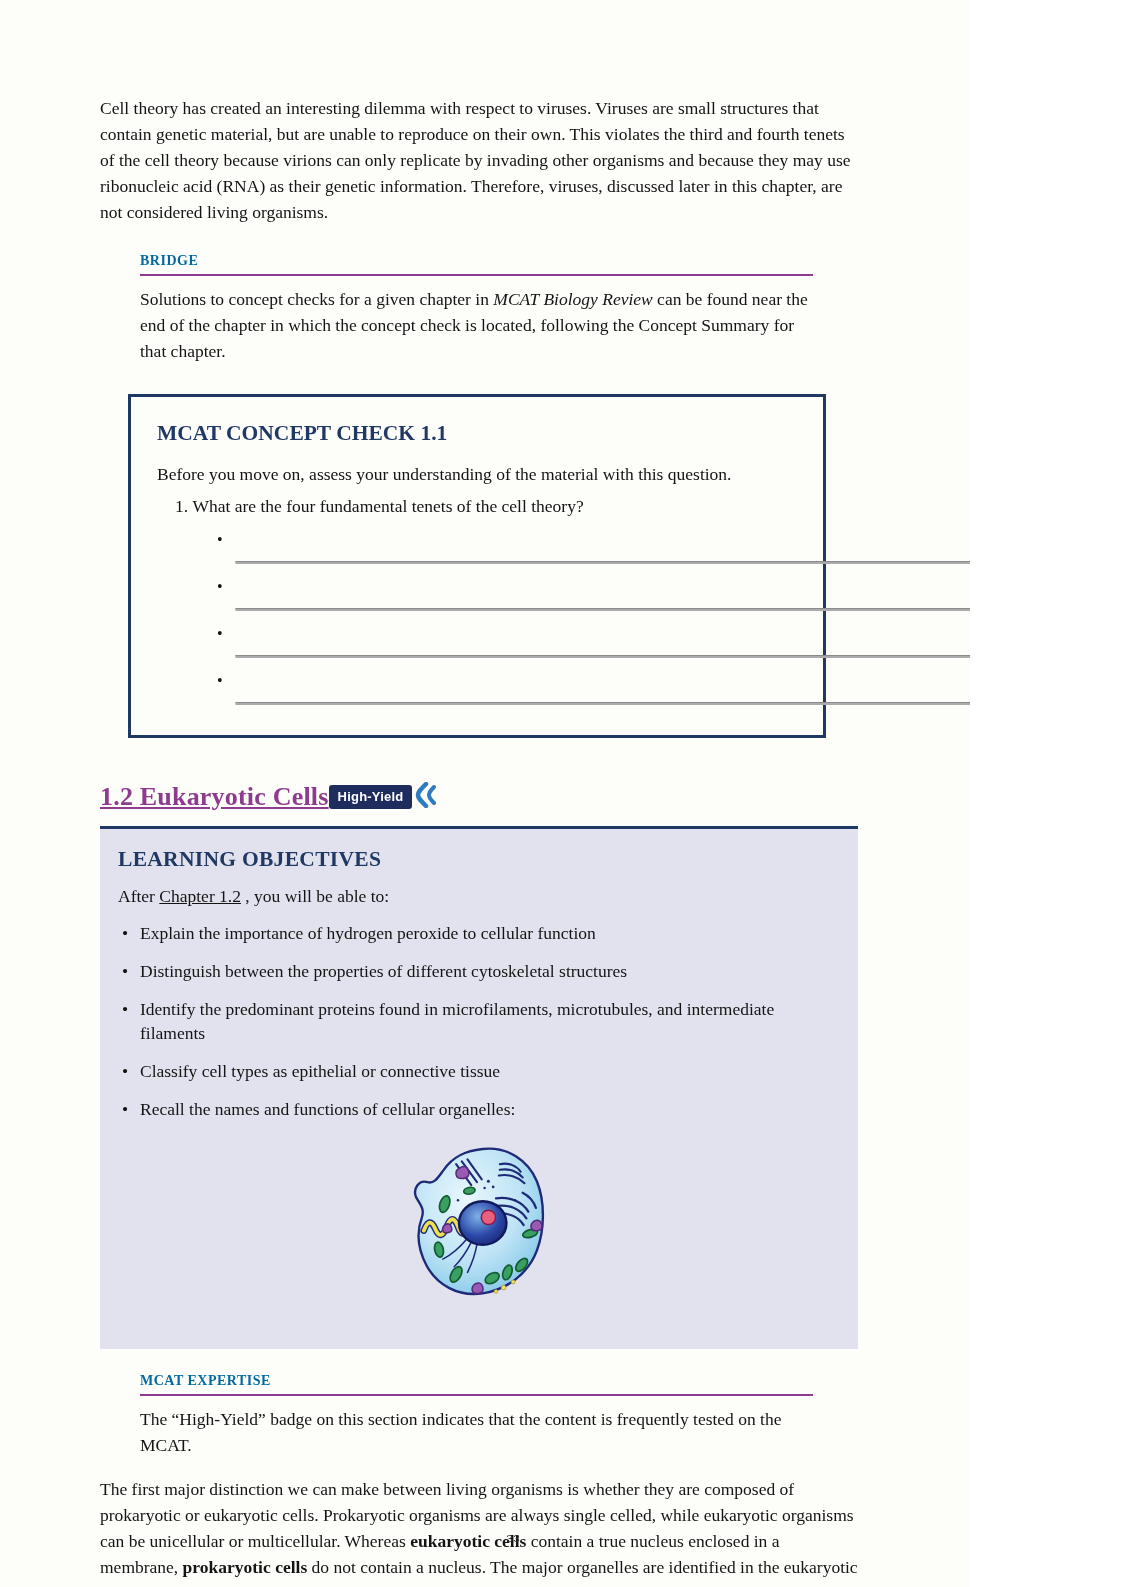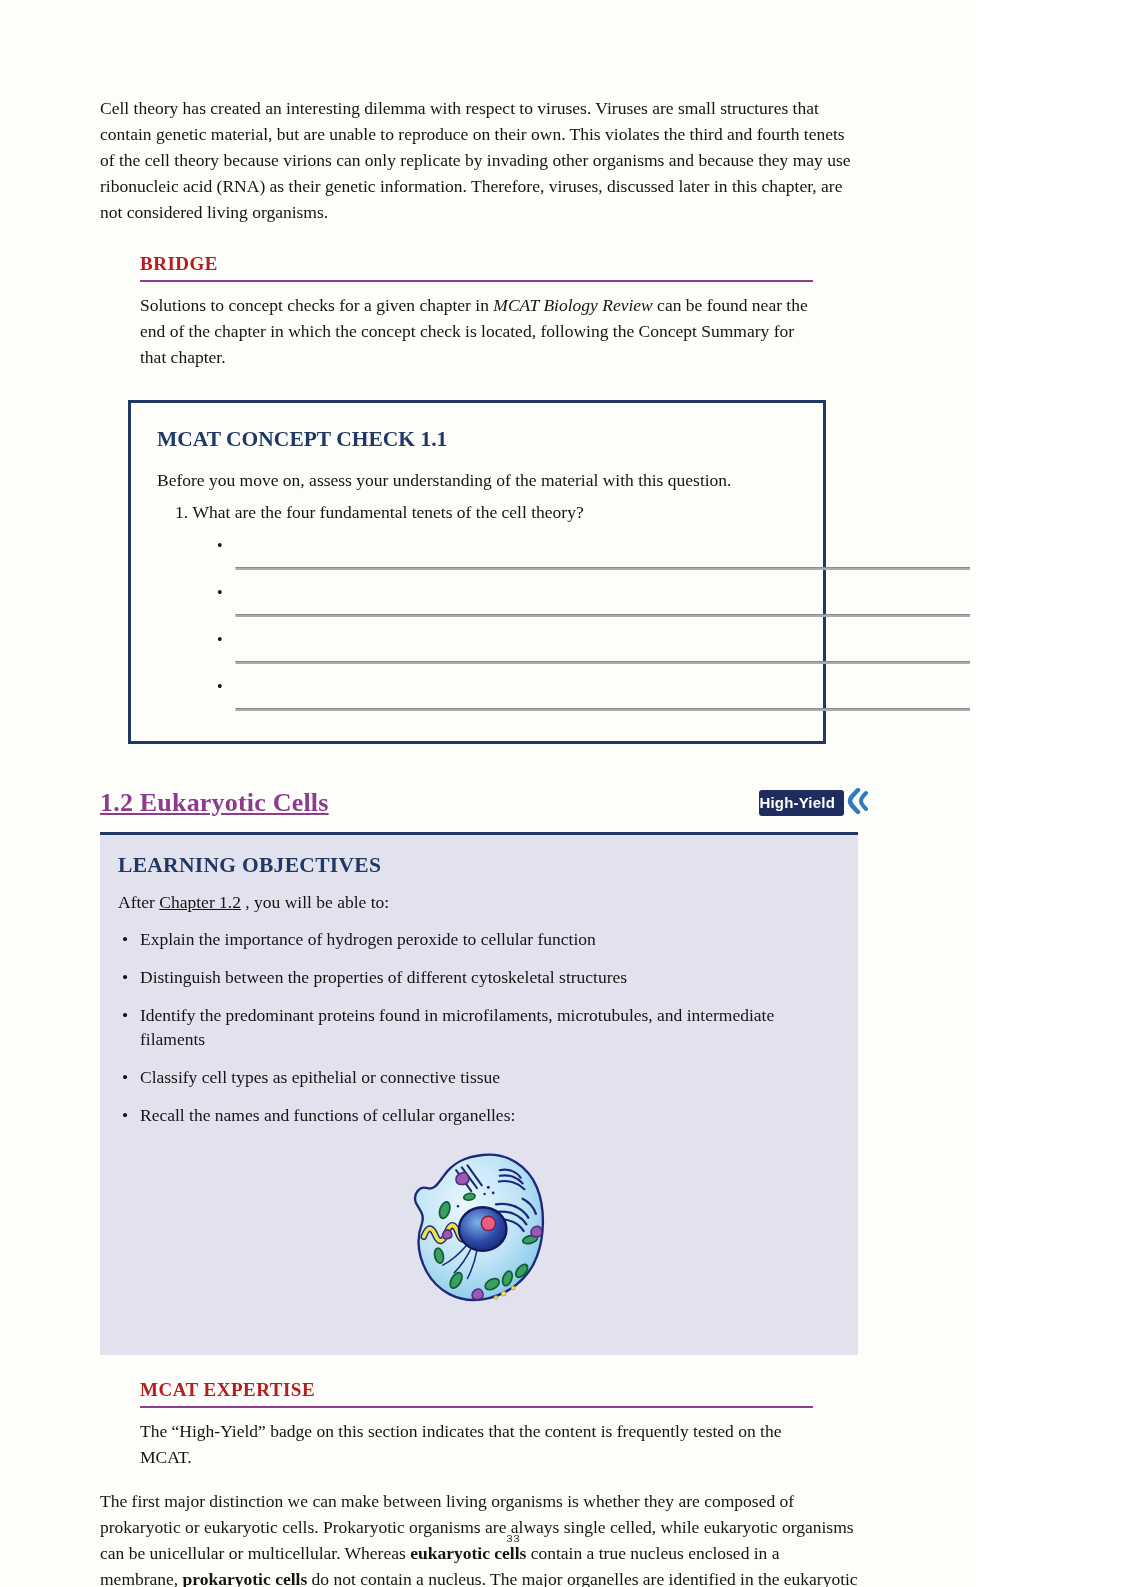--- a/index.html
+++ b/index.html
@@ -14,21 +14,21 @@
   }
   .body-text{font-size:17.5px;line-height:26px;}
   .intro-p{margin:95px 112px 0 100px;}
   .closing-p{margin:18px 112px 0 100px;}
   b{font-weight:bold;}
   .doc-link{color:#141414;text-decoration:underline;cursor:pointer;}
 
   
   .sidebar-sec{margin:28px 157px 0 140px;}
   .sidebar-title{
-    color:#b91c1c;font-size:19px;font-weight:bold;letter-spacing:.5px;
+    color:#0369a1;font-size:14px;font-weight:bold;letter-spacing:.5px;
     border-bottom:2px solid #8e3a8e;padding-bottom:5px;margin-bottom:10px;
   }
   .sidebar-body{font-size:17.5px;line-height:26px;}
 
   
   .concept-box{
     margin:30px 144px 0 128px;
     border:3px solid #1f3864;
     padding:24px 28px 30px 26px;
     background:#fdfdfa;
@@ -37,30 +37,30 @@
   .concept-intro{font-size:17.5px;line-height:24px;margin:0 0 10px 0;}
   .concept-question{font-size:17.5px;margin:0 0 6px 18px;}
   .answer-row{margin:16px 0 0 60px;}
   .answer-bullet{font-size:16px;line-height:14px;}
   .answer-line{
     height:2px;background:#ababab;border-top:1px solid #8b8b8b;border-left:1px solid #cfcfcf;
     margin:14px 0 0 18px;width:748px;
   }
 
   
-  .section-row{margin:44px 100px 0 100px;display:flex;justify-content:space-between;align-items:center;}
+  .section-row{margin:44px 100px 0 100px;display:flex;justify-content:flex-start;align-items:center;}
   .section-title{
     color:#8e3a8e;font-size:26px;font-weight:bold;text-decoration:underline;
     margin:0;letter-spacing:.2px;
   }
   .hy-badge-wrap{display:flex;align-items:center;gap:2px;margin-right:2px;}
   .hy-badge{
     background:#1e2d5e;color:#ffffff;border-radius:3px;
     font-family:"Liberation Sans","DejaVu Sans",sans-serif;
-    font-size:15px;font-weight:bold;padding:4px 9px 5px 0;letter-spacing:.2px;
+    font-size:13px;font-weight:bold;padding:4px 9px 5px 9px;letter-spacing:.2px;
   }
 
   
   .lo-panel{
     margin:14px 112px 9px 100px;
     background:#e2e2ee;
     border-top:3px solid #1f3864;
     padding:16px 22px 26px 18px;
   }
   .lo-title{color:#1f3864;font-size:21.5px;font-weight:bold;margin:2px 0 14px 0;letter-spacing:.3px;}

